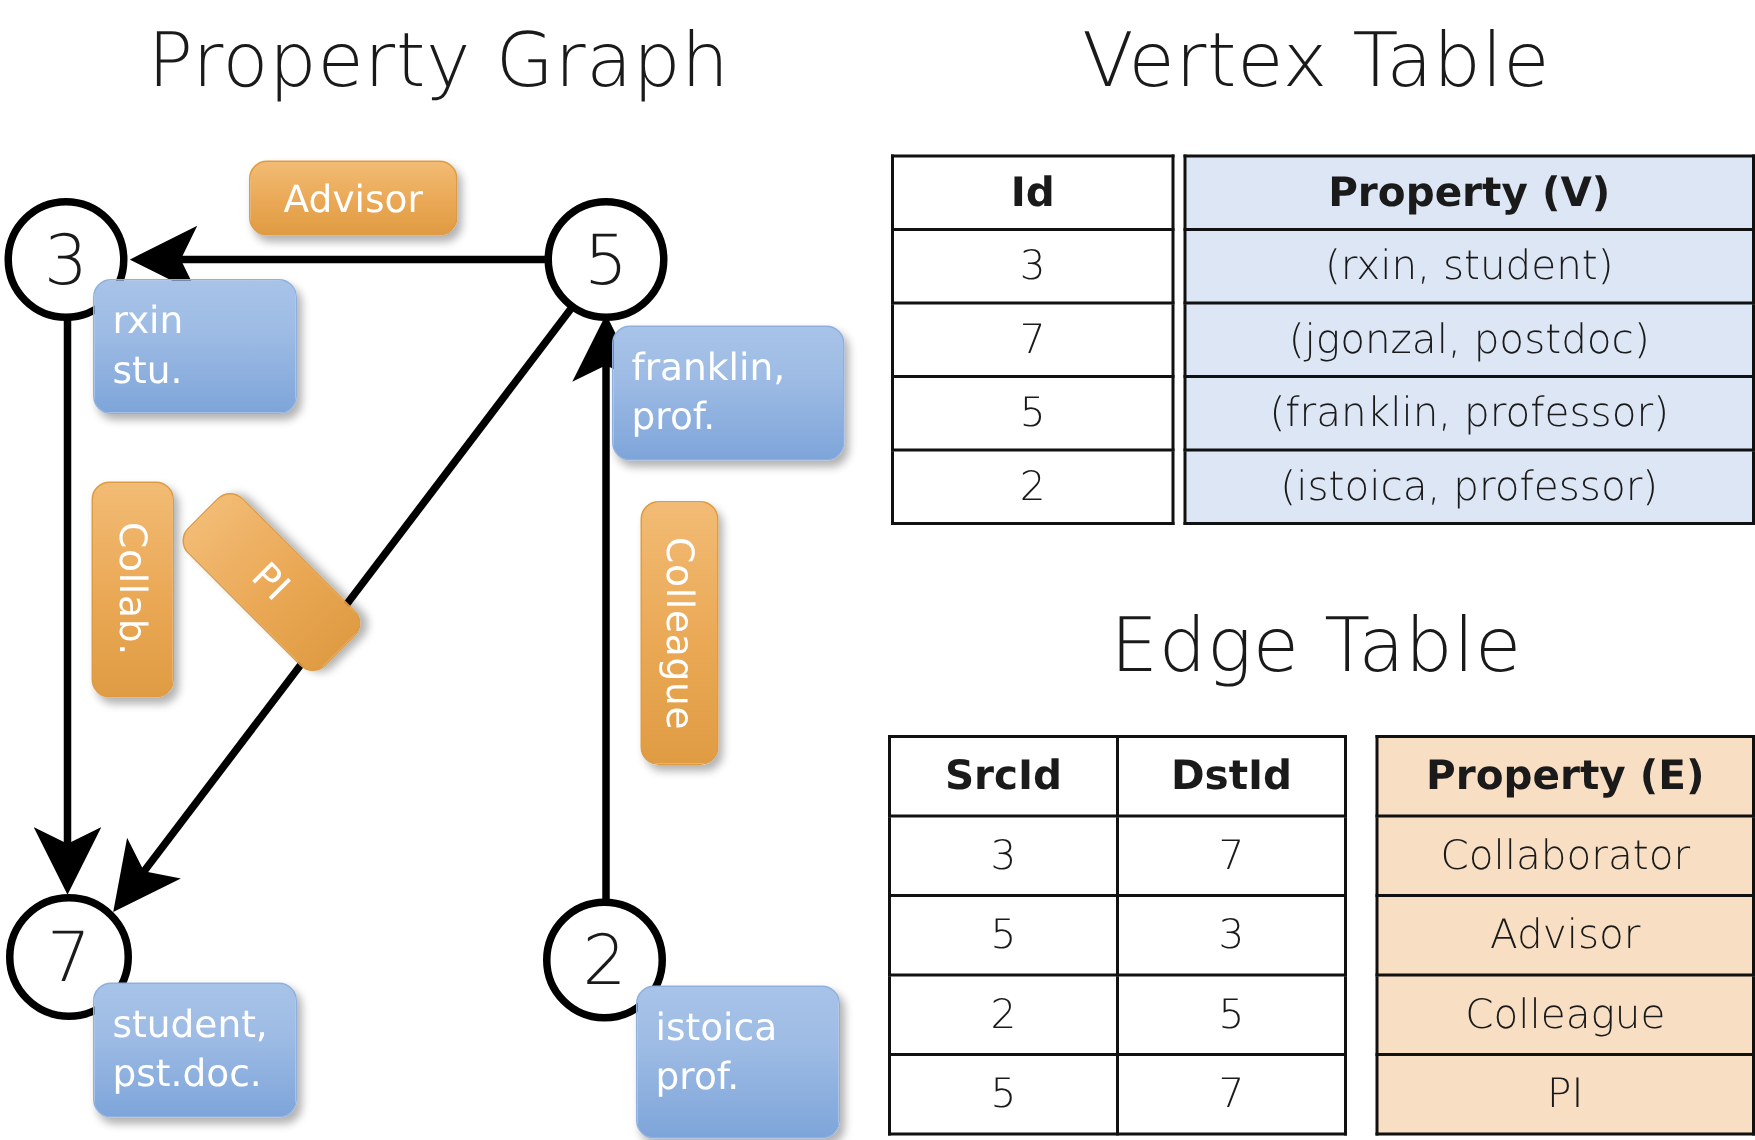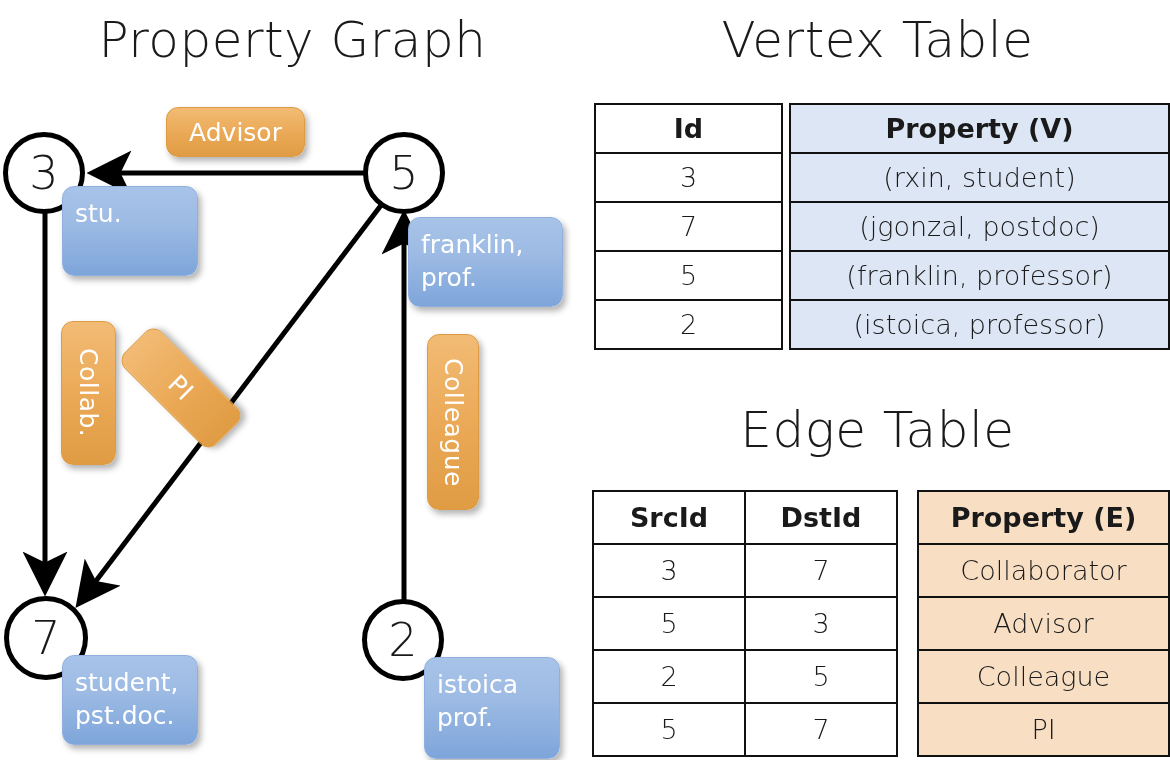--- a/index.html
+++ b/index.html
@@ -209,20 +209,21 @@
 
   <div class="node-circle" style="left:4px; top:596px; width:84px; height:84px;">
     <span>7</span>
   </div>
 
   <div class="node-circle" style="left:362px; top:599px; width:82px; height:82px;">
     <span>2</span>
   </div>
 
   <div class="vlabel" style="left:62px; top:186px; width:136px; height:90px;">
+    <div>rxin</div>
     <div>stu.</div>
   </div>
 
   <div class="vlabel" style="left:408px; top:189px; width:155px; height:90px;margin-top:28px;">
     <div>franklin,</div>
     <div>prof.</div>
   </div>
 
   <div class="vlabel" style="left:62px; top:655px; width:136px; height:90px;">
     <div>student,</div>

